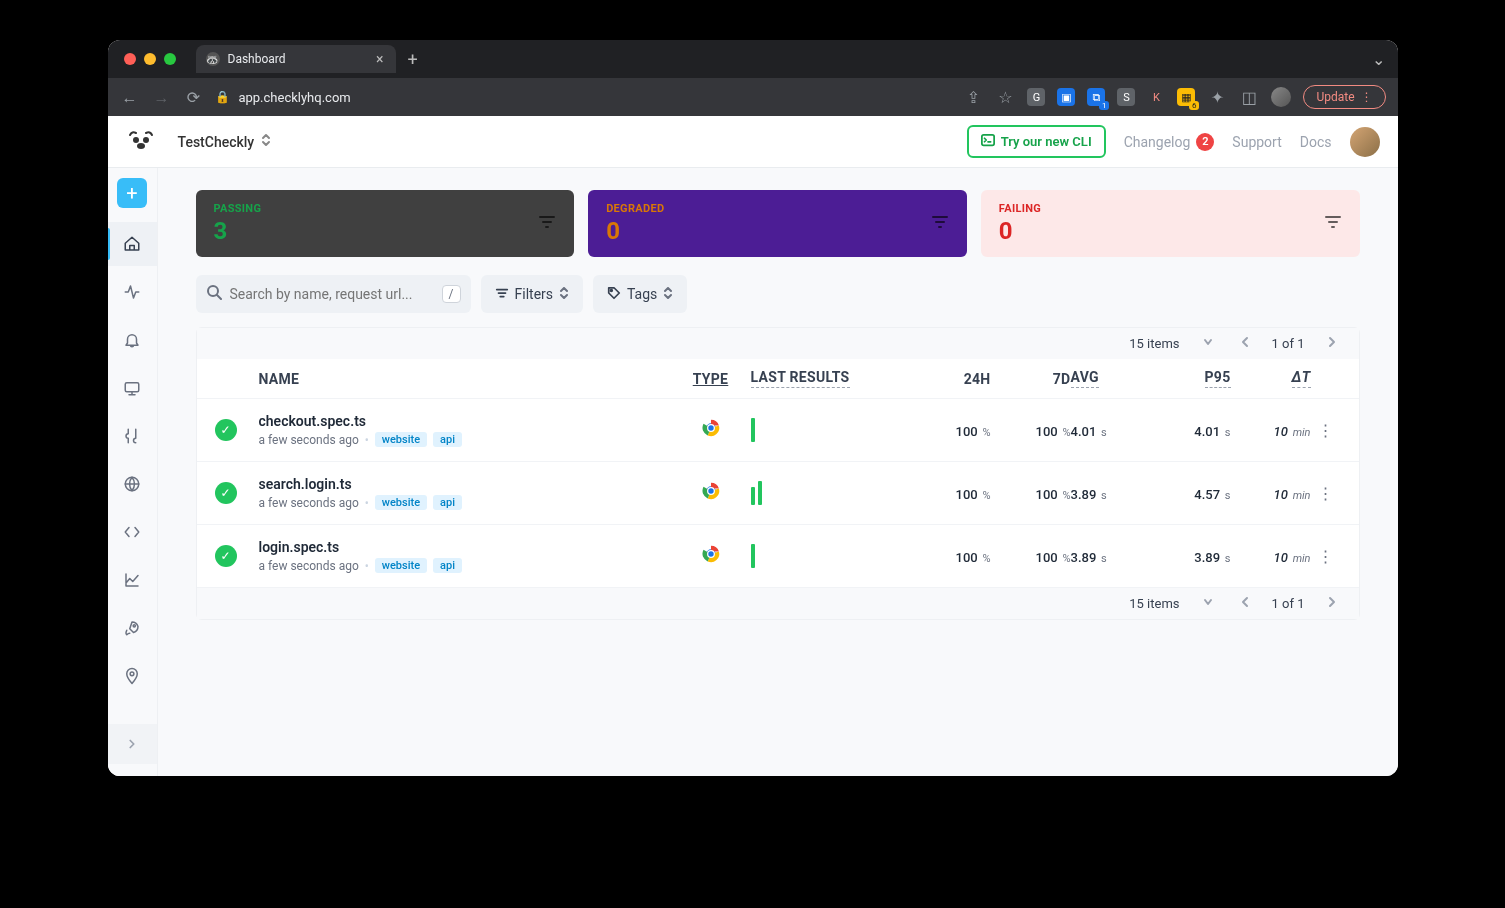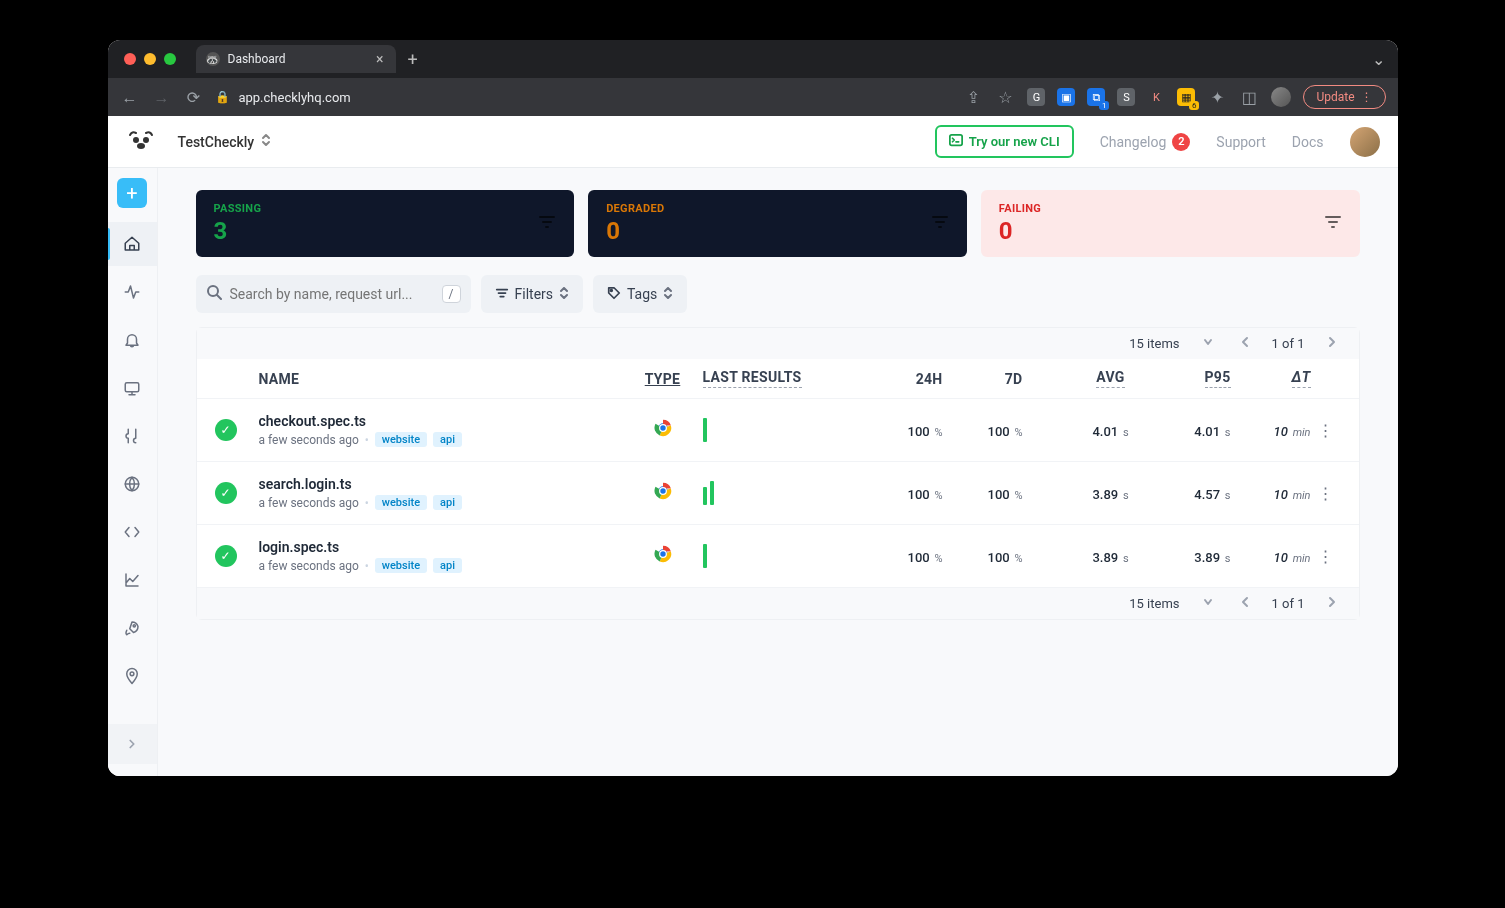--- a/index.html
+++ b/index.html
@@ -28,60 +28,60 @@
   .ext-badge.yellow::after { background:#fbbc04; color:#202124;}
   .update-btn { border:1px solid #f28b82; color:#f28b82; padding:4px 12px; border-radius:16px; font-size:12px; cursor:pointer; display:flex; align-items:center; gap:6px; }
   .avatar-sm { width:20px; height:20px; border-radius:50%; background:linear-gradient(135deg,#888,#555); }
 
   
   .app { display:flex; flex-direction:column; background:#f8f9fb; min-height:660px;}
   .app-header { display:flex; align-items:center; height:52px; padding:0 18px; background:#fff; border-bottom:1px solid #e9ecef; gap:16px;}
   .logo { width:30px; height:30px; }
   .workspace { display:flex; align-items:center; gap:6px; font-size:14px; font-weight:500; color:#333; cursor:pointer; margin-left:6px;}
   .ws-chev { color:#888; }
-  .hdr-right { margin-left:auto; display:flex; align-items:center; gap:26px; }
+  .hdr-right { margin-left:auto; display:flex; align-items:center; gap:18px; }
   .cli-btn { border:2px solid #22c55e; color:#16a34a; padding:6px 12px; border-radius:6px; font-size:13px; font-weight:600; cursor:pointer; display:flex; align-items:center; gap:6px;}
   .hdr-link { color:#9ca3af; font-size:14px; cursor:pointer; display:flex; align-items:center; gap:6px;}
   .badge-red { background:#ef4444; color:#fff; width:18px; height:18px; border-radius:50%; font-size:11px; display:inline-flex; align-items:center; justify-content:center; font-weight:600;}
   .avatar { width:30px;height:30px;border-radius:50%; background:linear-gradient(135deg,#d4a574,#8b6f47); cursor:pointer;}
 
   .app-body { display:flex; flex:1; }
   .sidebar { width:50px; background:#f8f9fb; border-right:1px solid #eef0f3; display:flex; flex-direction:column; align-items:center; padding-top:10px; gap:4px;}
   .side-add { width:30px;height:30px; background:#38bdf8; border-radius:6px; color:#fff; display:flex;align-items:center;justify-content:center; font-size:20px; cursor:pointer; margin-bottom:10px;}
   .side-item { width:50px; height:44px; display:flex; align-items:center; justify-content:center; color:#6b7280; cursor:pointer; position:relative;}
   .side-item.active { background:#eef1f5; color:#374151; }
   .side-item.active::before { content:""; position:absolute; left:0; top:6px; bottom:6px; width:3px; background:#38bdf8; border-radius:0 2px 2px 0;}
   .side-item svg { width:18px; height:18px; }
   .side-expand { margin-top:auto; margin-bottom:12px; width:50px;height:40px; display:flex;align-items:center;justify-content:center;color:#9ca3af;cursor:pointer; background:#f1f3f6;}
 
   .main { flex:1; padding:22px 38px; }
   .summary-row { display:flex; gap:14px; margin-bottom:18px;}
   .summary-card { flex:1; border-radius:6px; padding:12px 18px; display:flex; align-items:center; justify-content:space-between; cursor:pointer;}
-  .summary-card.pass { background:#0f172a; }
-  .summary-card.degr { background:#0f172a; }
+  .summary-card.pass { background:#404040; }
+  .summary-card.degr { background:#4c1d95; }
   .summary-card.fail { background:#fde8e8; }
   .sc-label { font-size:11px; font-weight:700; letter-spacing:0.3px; }
   .pass .sc-label, .pass .sc-val { color:#16a34a; }
   .degr .sc-label, .degr .sc-val { color:#d97706; }
   .fail .sc-label, .fail .sc-val { color:#dc2626; }
   .sc-val { font-size:24px; font-weight:700; margin-top:2px;}
   .sc-filter { color:inherit; opacity:0.6; }
 
   .filters-row { display:flex; gap:10px; margin-bottom:14px;}
   .search-box { display:flex; align-items:center; background:#eef1f5; border-radius:6px; padding:0 10px; height:38px; width:275px; gap:8px; color:#6b7280;}
   .search-box input { border:none; background:transparent; outline:none; flex:1; font-size:14px; color:#374151;}
   .kbd { border:1px solid #cfd4db; border-radius:4px; padding:1px 6px; font-size:12px; color:#6b7280; background:#fff;}
   .filter-btn { display:flex; align-items:center; gap:6px; background:#eef1f5; border-radius:6px; padding:0 14px; height:38px; font-size:14px; color:#374151; cursor:pointer;}
   .chev-sm { color:#6b7280; }
 
   .table { background:#fff; border:1px solid #eef0f3; border-radius:6px; }
   .tbl-pager { display:flex; align-items:center; justify-content:flex-end; gap:18px; padding:8px 18px; font-size:13px; color:#374151; background:#f8f9fb;}
   .pager-ico { color:#9ca3af; cursor:pointer; padding:0 4px;}
   .tbl-head { display:flex; align-items:center; padding:10px 18px; font-size:14px; font-weight:700; color:#374151; letter-spacing:0.3px;}
-  .col-status{width:44px;} .col-name{flex:1;} .col-type{width:80px; text-align:center;text-decoration:underline;} .col-last{width:160px;} .col-24{width:80px;text-align:right;} .col-7d{width:80px;text-align:right;} .col-avg{width:80px;text-align:center;margin-left:48px;} .col-p95{width:80px;text-align:right;} .col-dt{width:80px;text-align:right;font-style:italic;} .col-menu{width:30px;text-align:center;}
+  .col-status{width:44px;} .col-name{flex:1;} .col-type{width:80px; text-align:center;text-decoration:underline;} .col-last{width:160px;} .col-24{width:80px;text-align:right;} .col-7d{width:80px;text-align:right;} .col-avg{width:80px;text-align:left;} .col-p95{width:80px;text-align:right;} .col-dt{width:80px;text-align:right;font-style:italic;} .col-menu{width:30px;text-align:center;}
   .th-under { border-bottom:1px dashed #9ca3af; padding-bottom:2px; display:inline-block;}
   .tbl-row { display:flex; align-items:center; padding:14px 18px; border-top:1px solid #f1f3f6; }
   .status-dot { width:22px;height:22px;border-radius:50%; background:#22c55e; display:flex;align-items:center;justify-content:center; color:#fff; font-size:12px;}
   .row-name { font-size:14px; font-weight:600; color:#1f2937;}
   .row-sub { font-size:12px; color:#6b7280; margin-top:3px; display:flex; align-items:center; gap:6px;}
   .tag { background:#e0f2fe; color:#0284c7; padding:1px 7px; border-radius:3px; font-size:11px; font-weight:500;}
   .chrome-ico { width:20px;height:20px; }
   .bars { display:flex; gap:3px; align-items:flex-end; height:24px;}
   .bar { width:4px; background:#22c55e; border-radius:1px;}
   .metric { font-size:13px; color:#1f2937; font-weight:500;}

